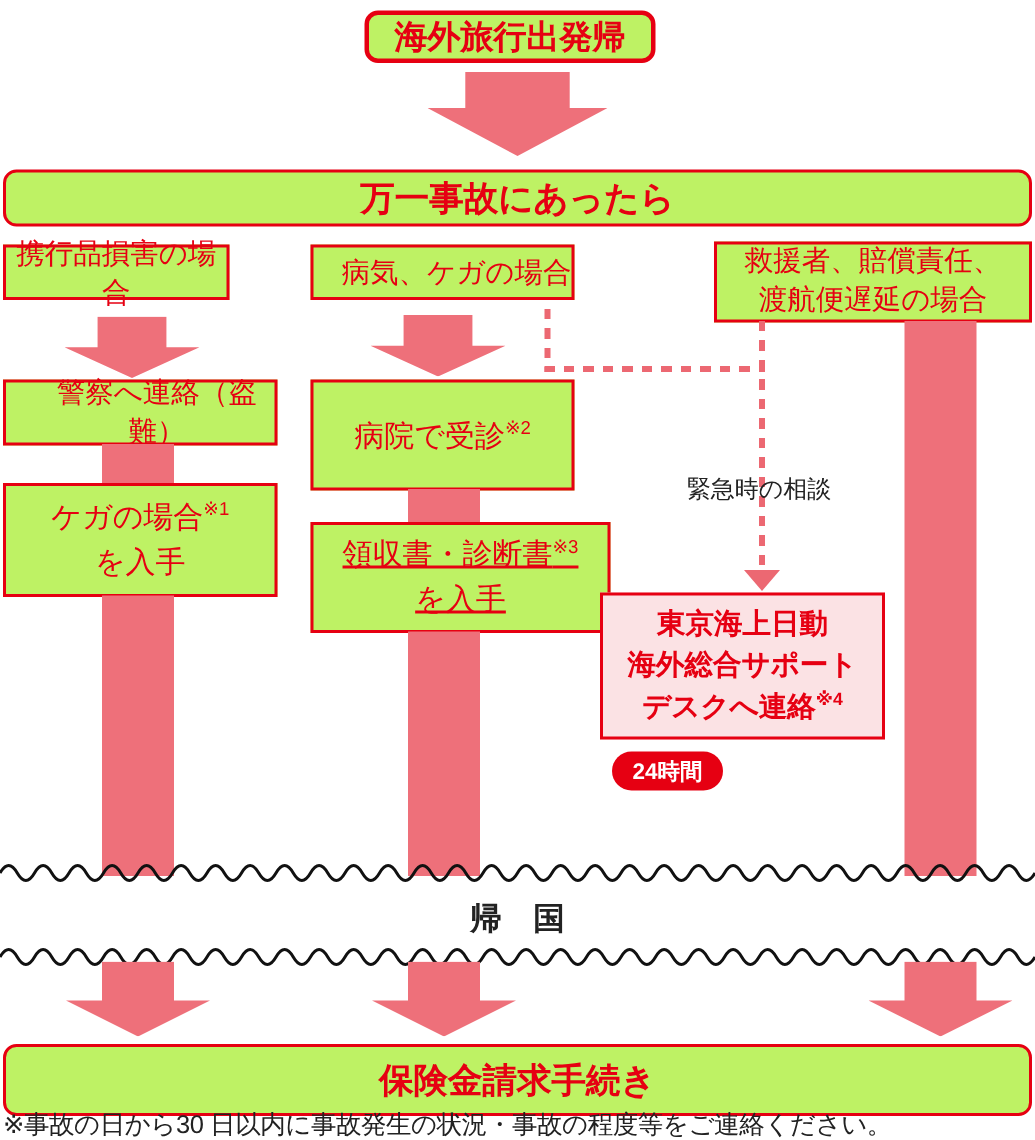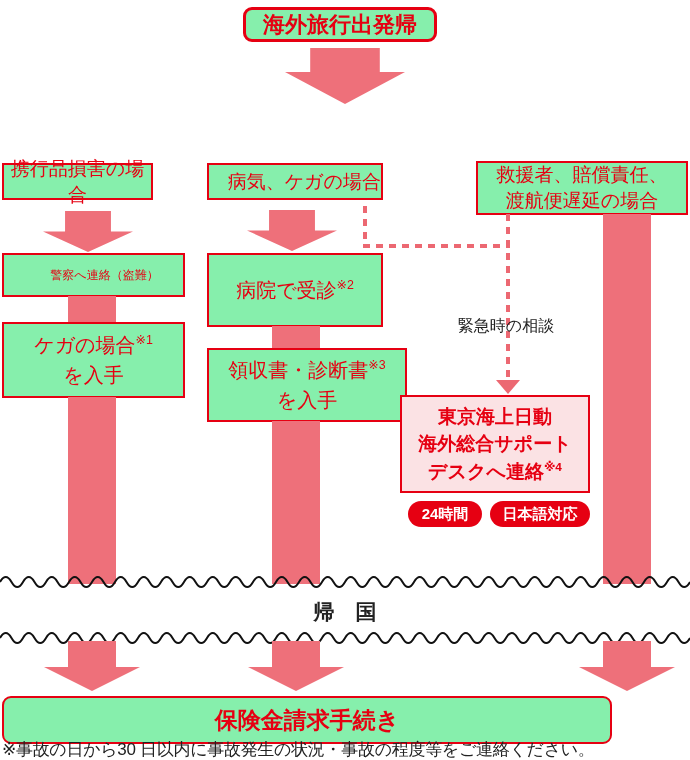--- a/index.html
+++ b/index.html
@@ -7,21 +7,21 @@
     --salmon:#ee707a;
     --dash:#ec6872;
     --pink:#fbe2e4;
     --ink:#222222;
   }
   html,body{margin:0;padding:0;background:#ffffff;}
   body{font-family:"Liberation Sans","DejaVu Sans",sans-serif;}
   .canvas{position:relative;width:690px;height:760px;background:#ffffff;overflow:hidden;}
 
   
-  .rbox{position:absolute;box-sizing:border-box;background:#86efac;border:2px solid var(--red);
+  .rbox{position:absolute;box-sizing:border-box;background:#bef264;border:2px solid var(--red);
         color:var(--red);display:flex;align-items:center;justify-content:center;text-align:center;}
   .rounded{border-radius:9px;}
   .bold{font-weight:bold;}
   sup{font-size:0.62em;vertical-align:super;line-height:0;}
 
   
   .arrow{position:absolute;background:var(--salmon);}
   .arrow-big{clip-path:polygon(21% 0,79% 0,79% 43%,100% 43%,50% 100%,0 43%,21% 43%);}
   .arrow-short{clip-path:polygon(24.5% 0,75.5% 0,75.5% 50%,100% 50%,50% 100%,0 50%,24.5% 50%);}
   .arrow-bottom{clip-path:polygon(25% 0,75% 0,75% 52%,100% 52%,50% 100%,0 52%,25% 52%);}
@@ -40,42 +40,45 @@
   .badge{position:absolute;box-sizing:border-box;background:var(--red);color:#ffffff;
          border-radius:13px;display:flex;align-items:center;justify-content:center;
          font-weight:bold;font-size:15px;}
 
   
   #title-box{left:243px;top:7px;width:194px;height:35px;border-width:3px;font-size:22px;}
   #banner-box{left:2px;top:113px;width:686px;height:38px;font-size:23px;}
   #hdr-left{left:2px;top:163px;width:151px;height:37px;font-size:19px;text-align:center;}
   #hdr-mid{left:207px;top:163px;width:176px;height:37px;font-size:19px;justify-content:flex-end;}
   #hdr-right{left:476px;top:161px;width:212px;height:54px;font-size:19px;line-height:1.35;}
-  #box-police{left:2px;top:253px;width:183px;height:44px;font-size:12px;padding-left:22px;}
+  #box-police{left:2px;top:253px;width:183px;height:44px;font-size:19px;padding-left:22px;}
   #box-cert{left:2px;top:322px;width:183px;height:76px;font-size:20px;line-height:1.5;}
   #box-hospital{left:207px;top:253px;width:176px;height:74px;font-size:20px;}
-  #box-receipt{left:207px;top:348px;width:200px;height:74px;font-size:20px;line-height:1.5;}
+  #box-receipt{left:207px;top:348px;width:200px;height:74px;font-size:20px;line-height:1.5;text-decoration:underline;}
   #box-support{left:400px;top:395px;width:190px;height:98px;background:var(--pink);
                font-size:19px;line-height:1.45;font-weight:bold;}
-  #final-box{left:2px;top:696px;width:610px;height:48px;font-size:23px;}
+  #final-box{left:2px;top:696px;width:686px;height:48px;font-size:23px;}
   #footnote{left:2px;top:738px;width:688px;font-size:17px;letter-spacing:-0.3px;}
   #emergency-label{left:438px;top:316px;width:136px;font-size:16px;text-align:center;}
   #return-label{left:0;top:598px;width:690px;text-align:center;font-size:21px;font-weight:bold;}
 </style>
 </head>
 <body>
 
 <div class="canvas">
 
   <div class="rbox rounded bold" id="title-box">
     <span>海外旅行出発帰</span>
   </div>
 
   <div class="arrow arrow-big" style="left:285px;top:48px;width:120px;height:56px;"></div>
 
+  <div class="rbox rounded bold" id="banner-box">
+    <span>万一事故にあったら</span>
+  </div>
 
   <div class="rbox" id="hdr-left">
     <span>携行品損害の場合</span>
   </div>
   <div class="rbox" id="hdr-mid">
     <span>病気、ケガの場合</span>
   </div>
   <div class="rbox" id="hdr-right">
     <span>
       <span>救援者、賠償責任、</span><br>
@@ -126,23 +129,20 @@
   <div class="rbox" id="box-support">
     <span>
       <span>東京海上日動</span><br>
       <span>海外総合サポート</span><br>
       <span>デスクへ連絡</span><sup>※4</sup>
     </span>
   </div>
   <div class="badge" style="left:408px;top:501px;width:74px;height:26px;">
     <span>24時間</span>
   </div>
-  <div class="badge" style="left:490px;top:501px;width:100px;height:26px;">
-    <span>日本語対応</span>
-  </div>
 
   <svg class="wave" style="top:574px;" viewBox="0 0 690 16">
     <path fill="none" stroke="#111111" stroke-width="2" d="M0 8 q5.75 -10 11.5 0 t11.5 0 t11.5 0 t11.5 0 t11.5 0 t11.5 0 t11.5 0 t11.5 0 t11.5 0 t11.5 0 t11.5 0 t11.5 0 t11.5 0 t11.5 0 t11.5 0 t11.5 0 t11.5 0 t11.5 0 t11.5 0 t11.5 0 t11.5 0 t11.5 0 t11.5 0 t11.5 0 t11.5 0 t11.5 0 t11.5 0 t11.5 0 t11.5 0 t11.5 0 t11.5 0 t11.5 0 t11.5 0 t11.5 0 t11.5 0 t11.5 0 t11.5 0 t11.5 0 t11.5 0 t11.5 0 t11.5 0 t11.5 0 t11.5 0 t11.5 0 t11.5 0 t11.5 0 t11.5 0 t11.5 0 t11.5 0 t11.5 0 t11.5 0 t11.5 0 t11.5 0 t11.5 0 t11.5 0 t11.5 0 t11.5 0 t11.5 0 t11.5 0 t11.5 0"></path>
   </svg>
   <div class="plain" id="return-label">
     <span>帰　国</span>
   </div>
   <svg class="wave" style="top:630px;" viewBox="0 0 690 16">
     <path fill="none" stroke="#111111" stroke-width="2" d="M0 8 q5.75 -10 11.5 0 t11.5 0 t11.5 0 t11.5 0 t11.5 0 t11.5 0 t11.5 0 t11.5 0 t11.5 0 t11.5 0 t11.5 0 t11.5 0 t11.5 0 t11.5 0 t11.5 0 t11.5 0 t11.5 0 t11.5 0 t11.5 0 t11.5 0 t11.5 0 t11.5 0 t11.5 0 t11.5 0 t11.5 0 t11.5 0 t11.5 0 t11.5 0 t11.5 0 t11.5 0 t11.5 0 t11.5 0 t11.5 0 t11.5 0 t11.5 0 t11.5 0 t11.5 0 t11.5 0 t11.5 0 t11.5 0 t11.5 0 t11.5 0 t11.5 0 t11.5 0 t11.5 0 t11.5 0 t11.5 0 t11.5 0 t11.5 0 t11.5 0 t11.5 0 t11.5 0 t11.5 0 t11.5 0 t11.5 0 t11.5 0 t11.5 0 t11.5 0 t11.5 0 t11.5 0"></path>
   </svg>

